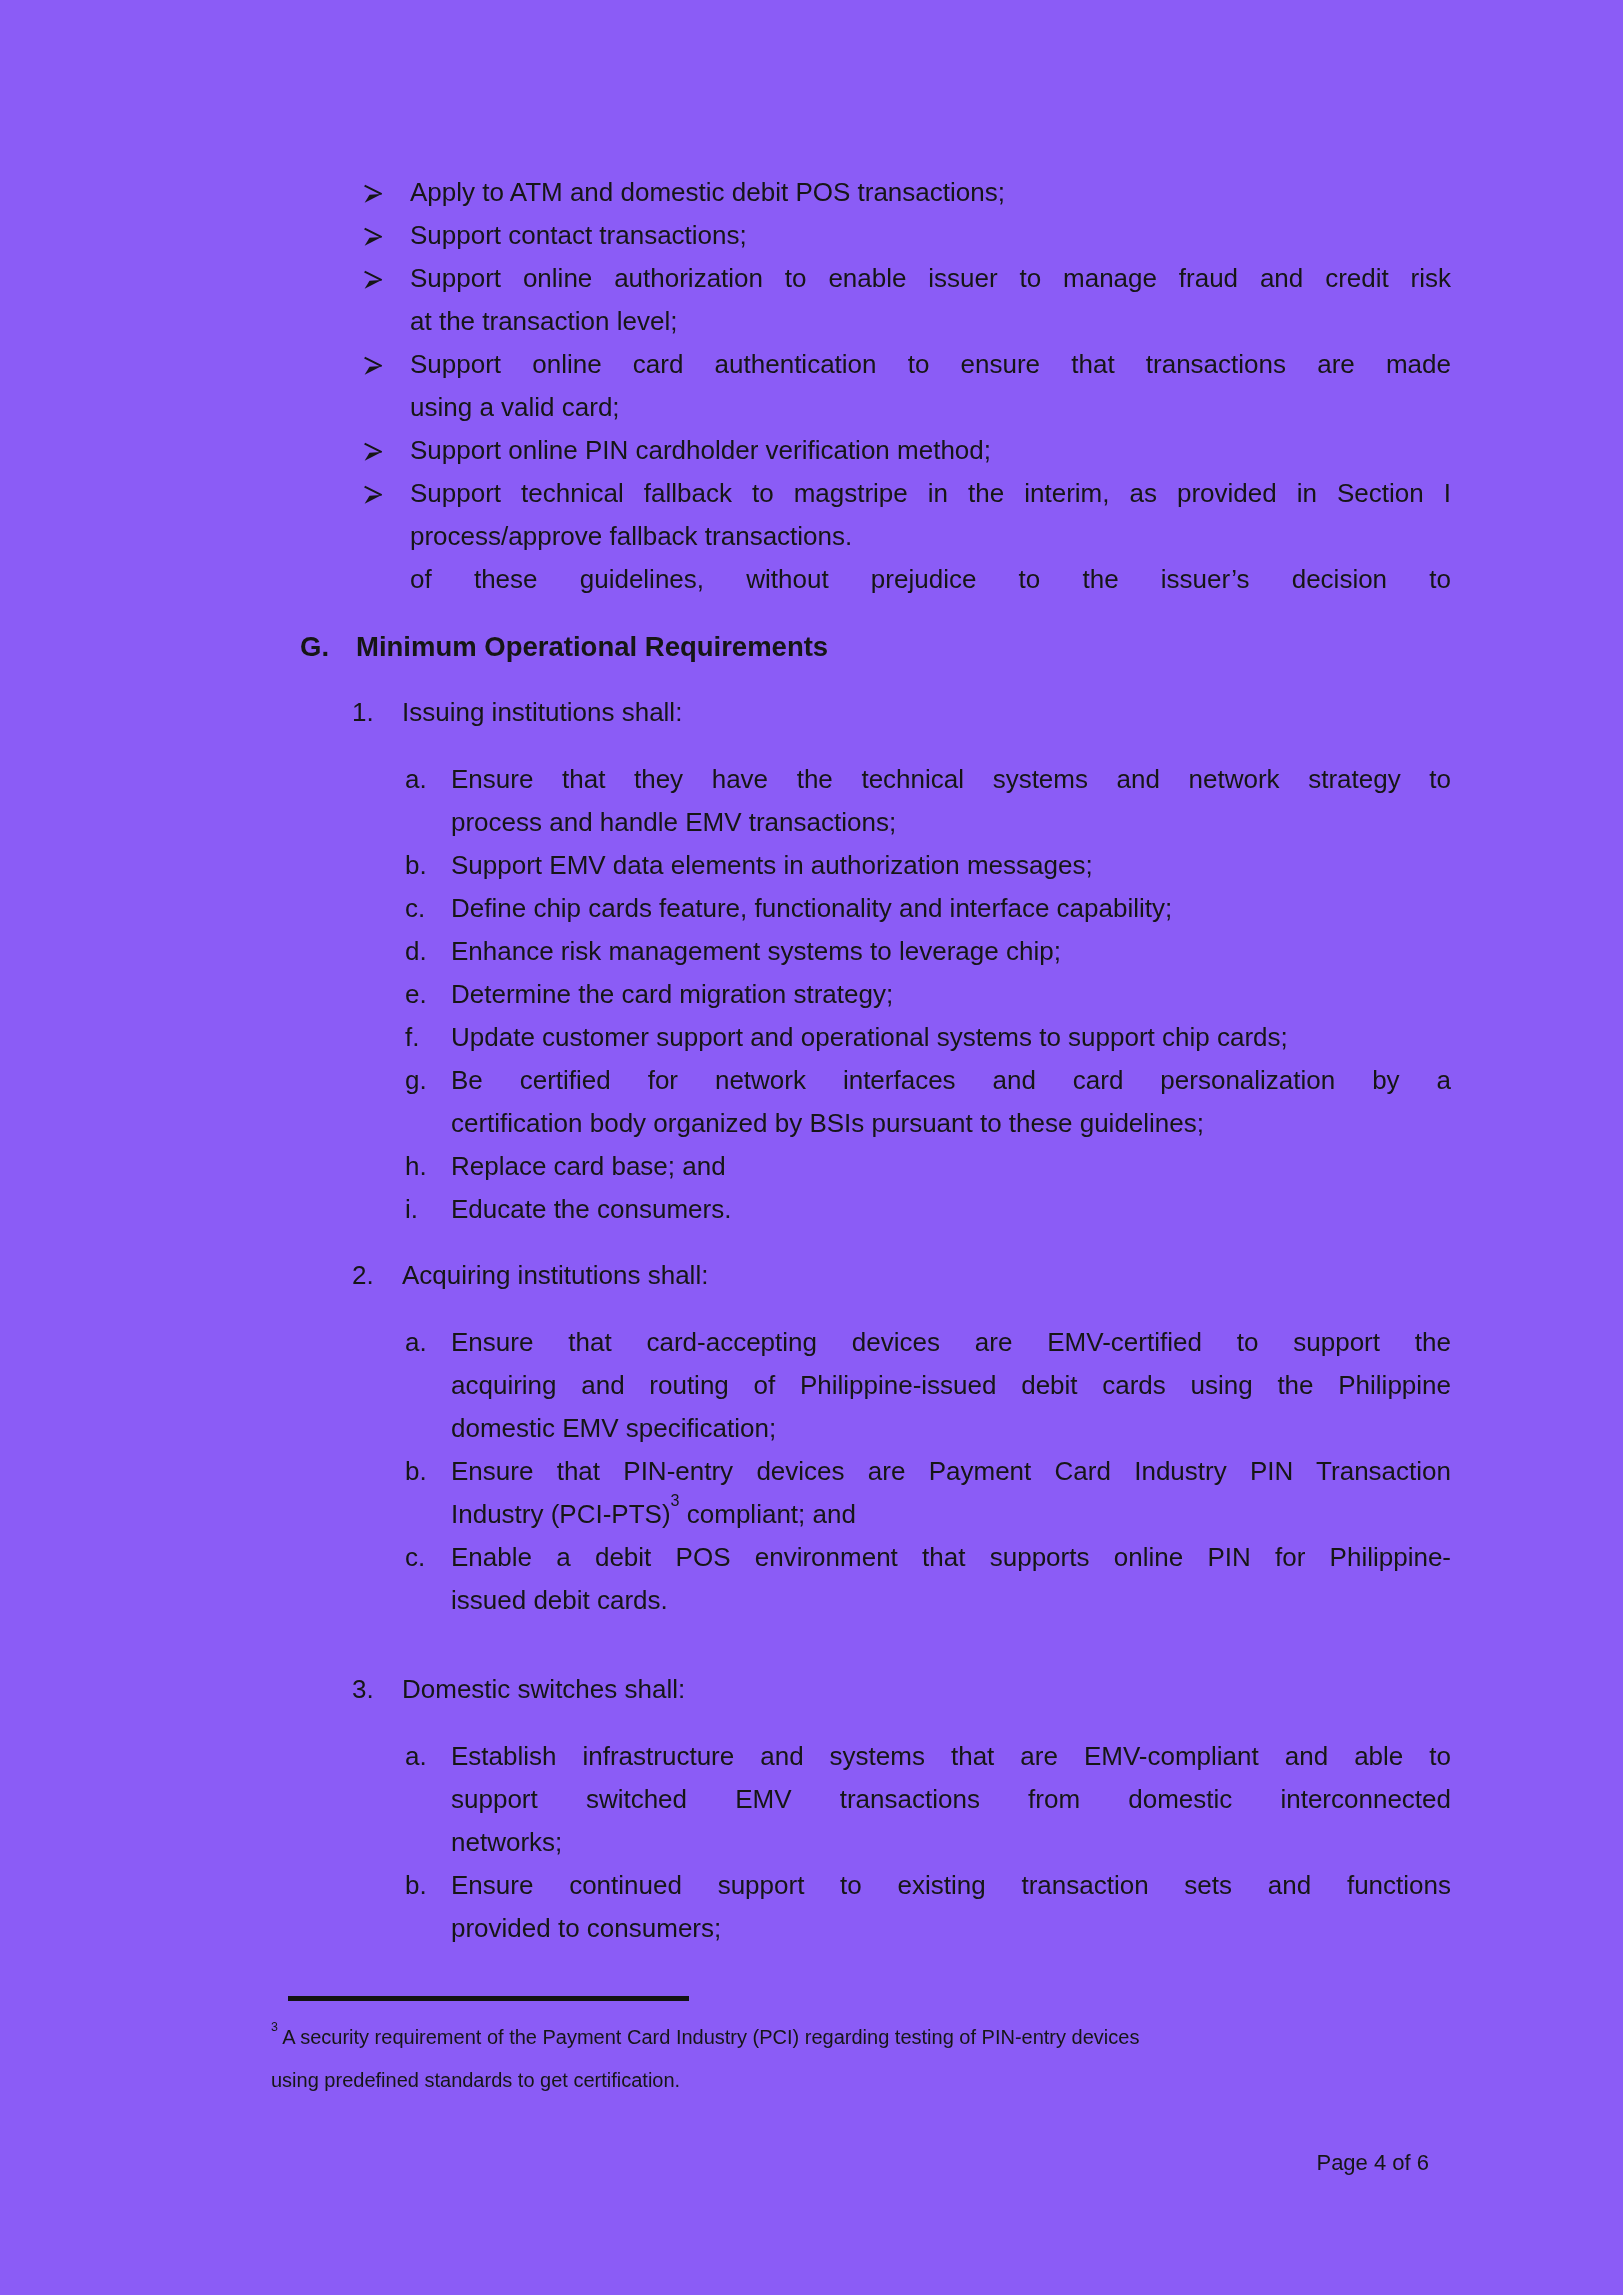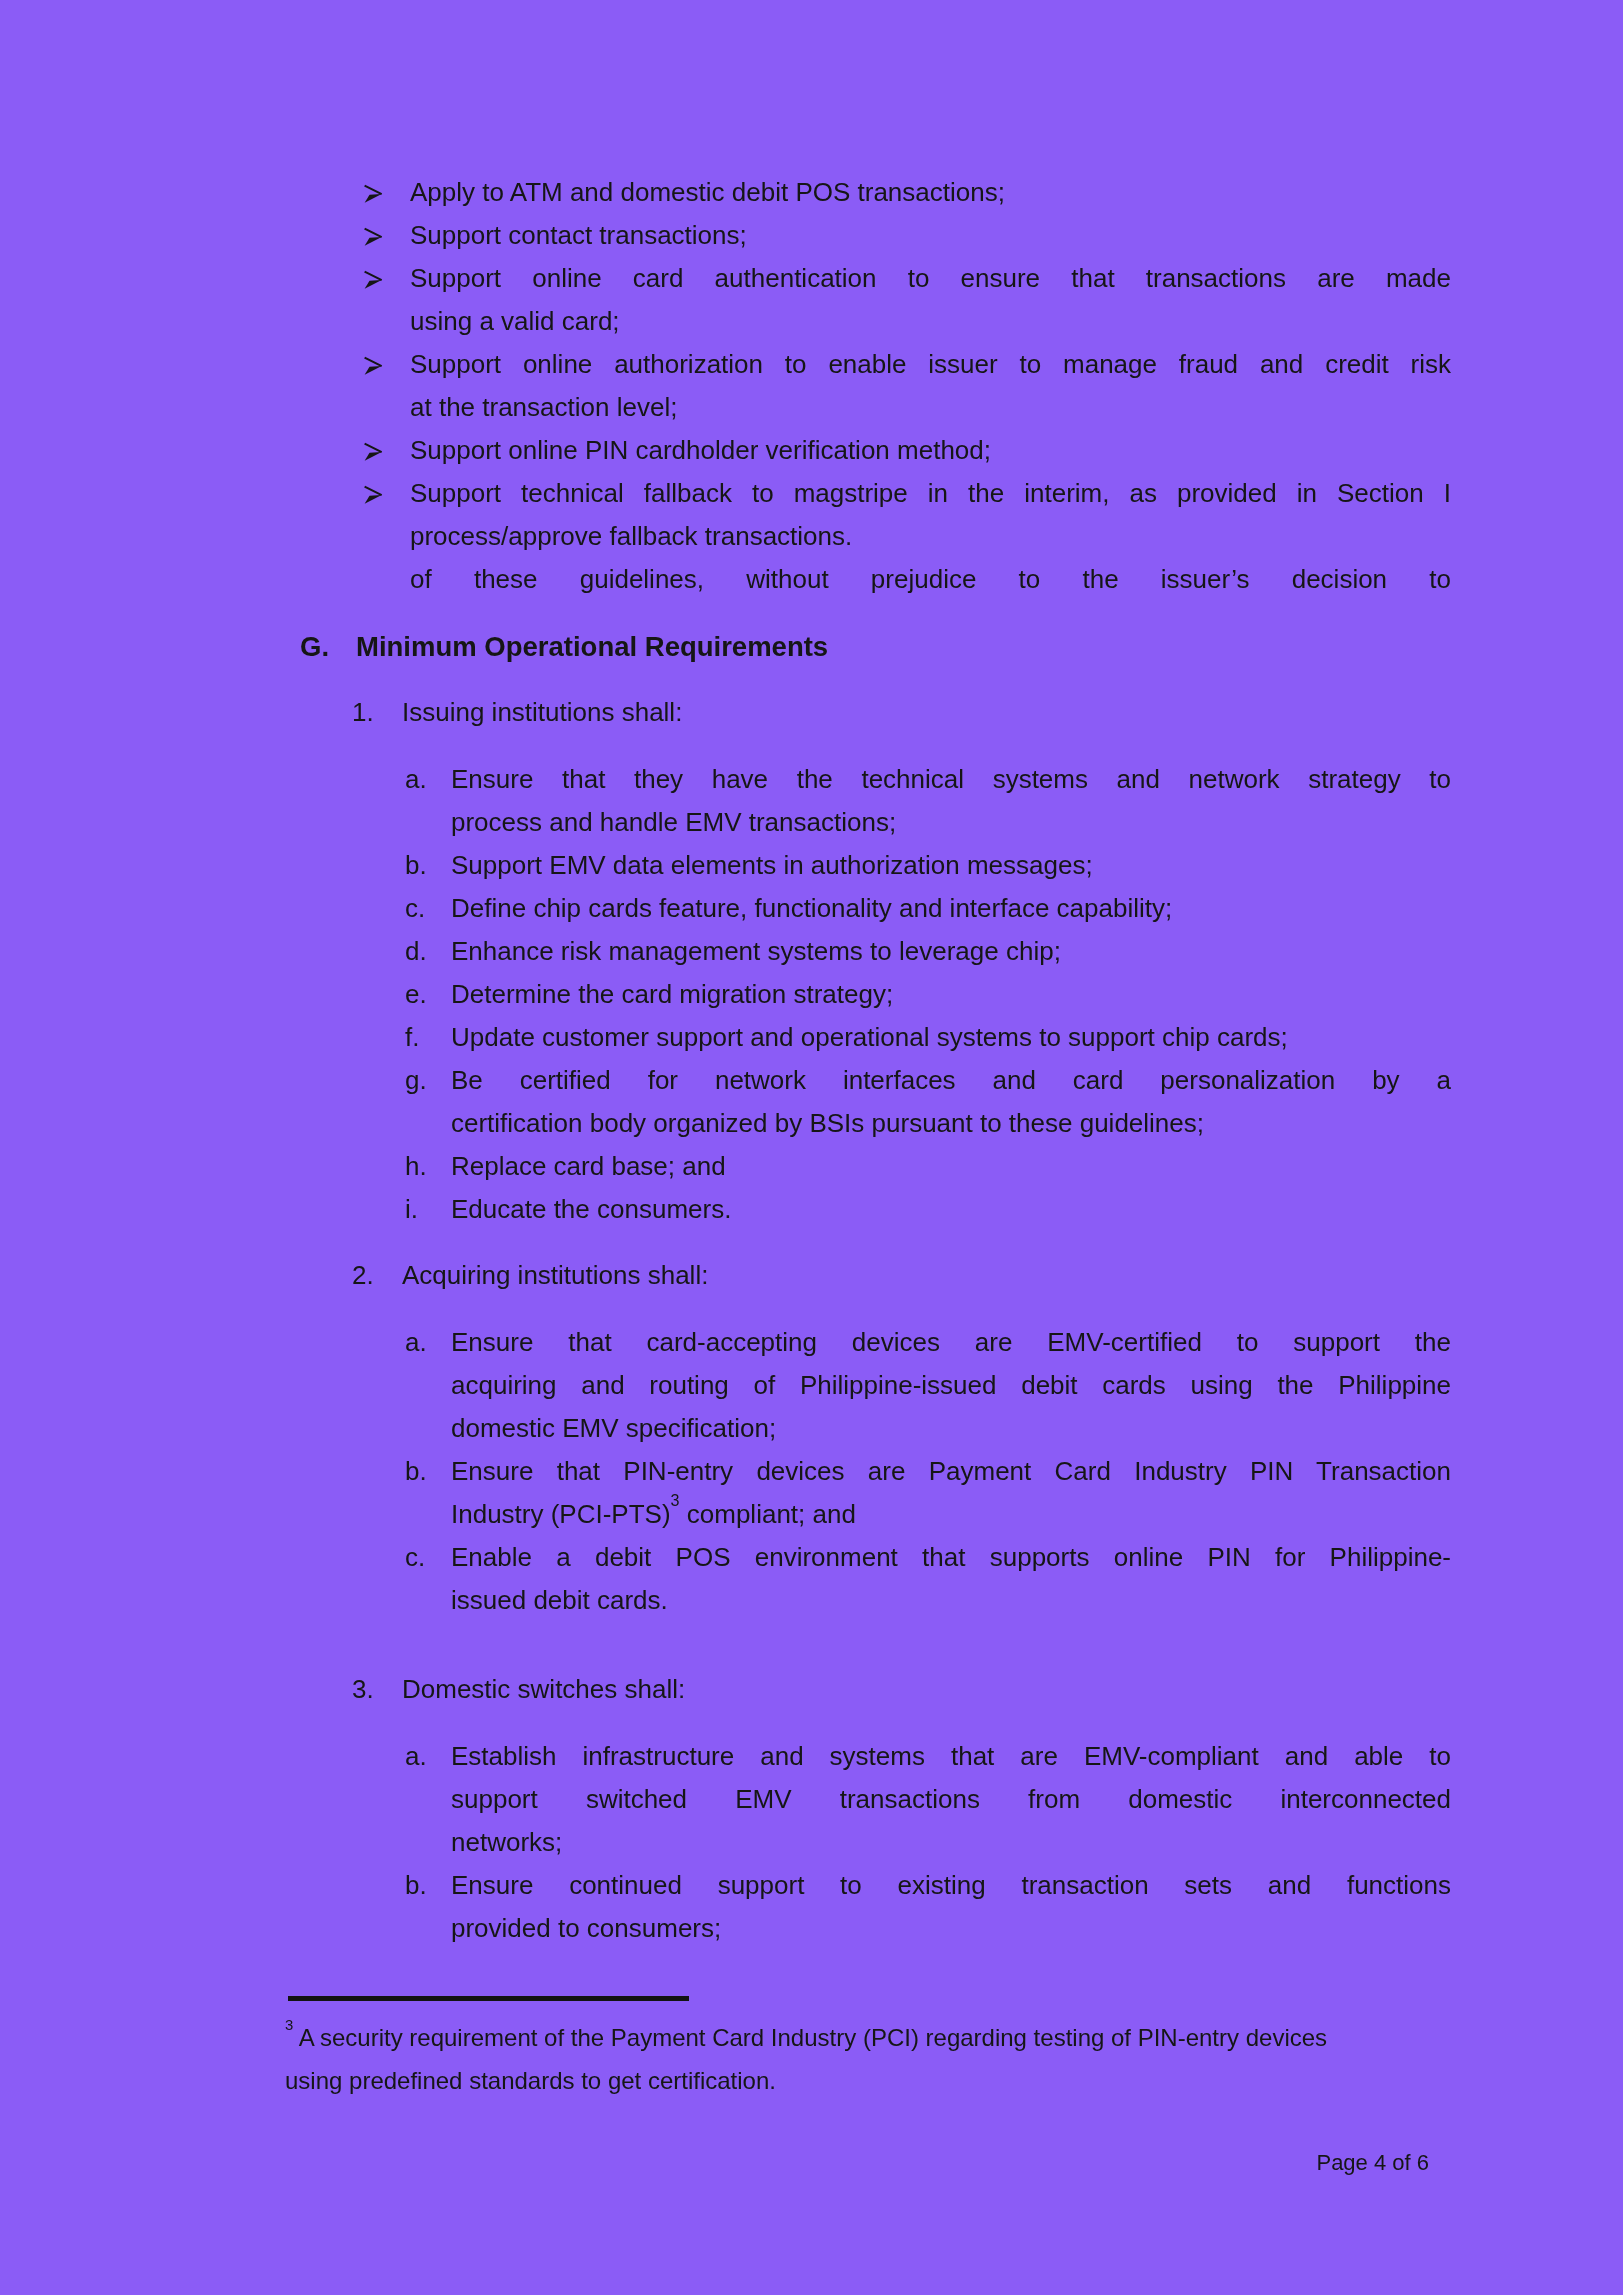--- a/index.html
+++ b/index.html
@@ -47,23 +47,23 @@
   .letter-item { margin-left: 105px; }
   .letter-item .lmark { flex: 0 0 46px; }
 
   sup { font-size: 0.62em; line-height: 0; position: relative; top: -0.45em; }
 
   .fn-rule {
     position: absolute; left: 288px; top: 1996px;
     width: 401px; height: 4.6px; background: #131313;
   }
   .footnote {
-    position: absolute; left: 285px; top: 2017px;
+    position: absolute; left: 271px; top: 2017px;
     width: 1172px;
-    font-size: 24px; line-height: 41px;
+    font-size: 20px; line-height: 41px;
     color: #161616;
   }
   .pagenum {
     position: absolute; top: 2150px; right: 194px;
     font-size: 22px; color: #161616;
   }
 </style>
 </head>
 <body>
 
@@ -97,35 +97,35 @@
       </div>
 
       <div class="item bullet-item">
         <span class="bmark">
           <svg width="23.6" height="23.6" viewBox="0 0 36 36">
             <path d="M4 7 L30 20" fill="none" stroke="#161616" stroke-width="3.2"></path>
             <path d="M30 20 L4 33 L11.5 21 Z" fill="#161616"></path>
           </svg>
         </span>
         <div class="lines">
+          <div class="ln j">Support online authorization to enable issuer to manage fraud and credit risk</div>
+          <div class="ln">at the transaction level;</div>
+        </div>
+      </div>
+
+      <div class="item bullet-item">
+        <span class="bmark">
+          <svg width="23.6" height="23.6" viewBox="0 0 36 36">
+            <path d="M4 7 L30 20" fill="none" stroke="#161616" stroke-width="3.2"></path>
+            <path d="M30 20 L4 33 L11.5 21 Z" fill="#161616"></path>
+          </svg>
+        </span>
+        <div class="lines">
           <div class="ln j">Support online card authentication to ensure that transactions are made</div>
           <div class="ln">using a valid card;</div>
-        </div>
-      </div>
-
-      <div class="item bullet-item">
-        <span class="bmark">
-          <svg width="23.6" height="23.6" viewBox="0 0 36 36">
-            <path d="M4 7 L30 20" fill="none" stroke="#161616" stroke-width="3.2"></path>
-            <path d="M30 20 L4 33 L11.5 21 Z" fill="#161616"></path>
-          </svg>
-        </span>
-        <div class="lines">
-          <div class="ln j">Support online authorization to enable issuer to manage fraud and credit risk</div>
-          <div class="ln">at the transaction level;</div>
         </div>
       </div>
 
       <div class="item bullet-item">
         <span class="bmark">
           <svg width="23.6" height="23.6" viewBox="0 0 36 36">
             <path d="M4 7 L30 20" fill="none" stroke="#161616" stroke-width="3.2"></path>
             <path d="M30 20 L4 33 L11.5 21 Z" fill="#161616"></path>
           </svg>
         </span>

